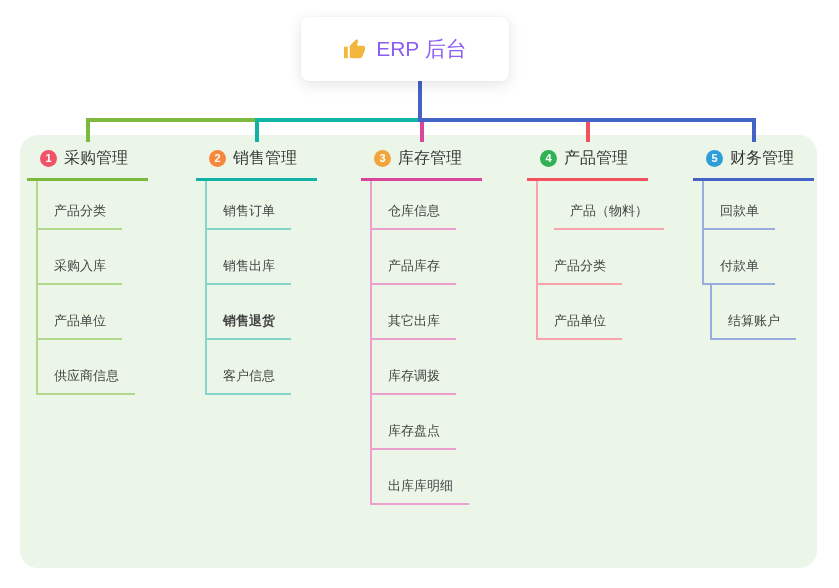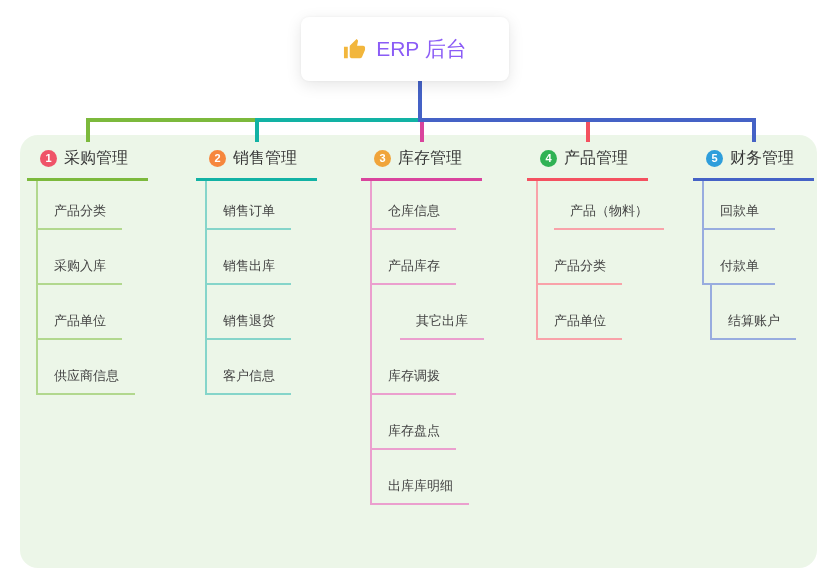--- a/index.html
+++ b/index.html
@@ -101,40 +101,40 @@
       <span class="branch-title-label">销售管理</span>
     </div>
     <div class="children">
           <div class="child" style="border-left-color: rgb(133, 213, 202);">
     <span class="child-label" style="border-bottom-color: rgb(133, 213, 202);">销售订单</span>
   </div>
           <div class="child" style="border-left-color: rgb(133, 213, 202);">
     <span class="child-label" style="border-bottom-color: rgb(133, 213, 202);">销售出库</span>
   </div>
           <div class="child" style="border-left-color: rgb(133, 213, 202);">
-    <span class="child-label" style="border-bottom-color: rgb(133, 213, 202);">销售退货</span>
+    <span class="child-label" style="border-bottom-color: rgb(133, 213, 202); font-weight: bold;">销售退货</span>
   </div>
           <div class="child" style="border-left-color: rgb(133, 213, 202);">
     <span class="child-label" style="border-bottom-color: rgb(133, 213, 202);">客户信息</span>
   </div>
         </div>
   </div>
       <div class="branch" style="left: 361px;">
     <div class="branch-title" style="border-bottom-color: rgb(217, 68, 157);">
       <span class="badge" style="background: rgb(240, 164, 58);">3</span>
       <span class="branch-title-label">库存管理</span>
     </div>
     <div class="children">
           <div class="child" style="border-left-color: rgb(235, 159, 206);">
     <span class="child-label" style="border-bottom-color: rgb(235, 159, 206);">仓库信息</span>
   </div>
           <div class="child" style="border-left-color: rgb(235, 159, 206);">
     <span class="child-label" style="border-bottom-color: rgb(235, 159, 206);">产品库存</span>
   </div>
-          <div class="child" style="border-left-color: rgb(235, 159, 206); padding-left: 28px;">
+          <div class="child" style="border-left-color: rgb(235, 159, 206);">
     <span class="child-label" style="border-bottom-color: rgb(235, 159, 206);">其它出库</span>
   </div>
           <div class="child" style="border-left-color: rgb(235, 159, 206);">
     <span class="child-label" style="border-bottom-color: rgb(235, 159, 206);">库存调拨</span>
   </div>
           <div class="child" style="border-left-color: rgb(235, 159, 206);">
     <span class="child-label" style="border-bottom-color: rgb(235, 159, 206);">库存盘点</span>
   </div>
           <div class="child" style="border-left-color: rgb(235, 159, 206);">
     <span class="child-label" style="border-bottom-color: rgb(235, 159, 206);">出库库明细</span>

